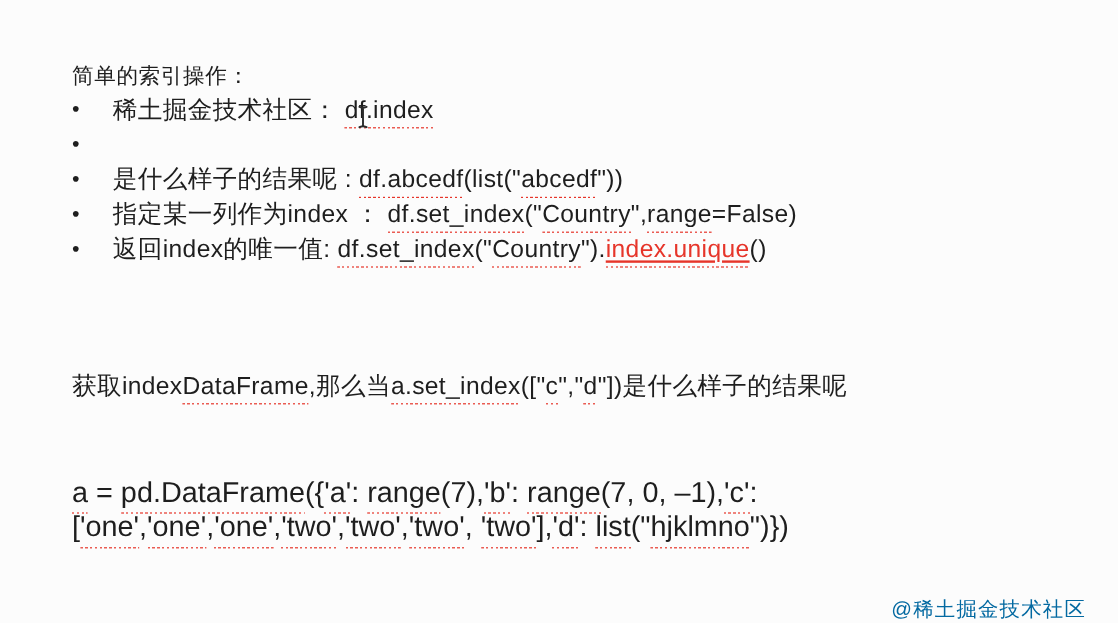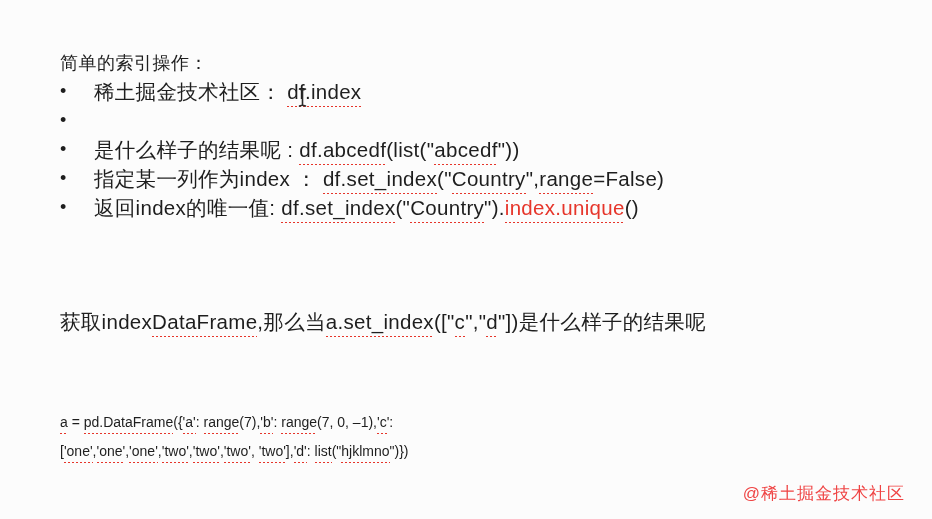--- a/index.html
+++ b/index.html
@@ -27,43 +27,44 @@
   .bullet-marker{width:34px;font-size:18px;line-height:29px;flex:0 0 34px;}
   .bullet-text{line-height:29px;letter-spacing:0.3px;}
 
   .question{
     position:absolute;left:60px;top:306px;width:830px;
     font-size:20.5px;line-height:31px;letter-spacing:0.3px;
   }
 
   .codeblock{
     position:absolute;left:60px;top:396px;width:680px;
-    font-size:14px;line-height:29px;margin-top:12px;
+    font-size:24px;line-height:29px;
   }
 
   .watermark{
-    position:absolute;right:27px;bottom:14px;
-    font-size:17px;color:#ef4444;letter-spacing:1px;
+    position:absolute;right:27px;bottom:0;
+    font-size:17px;color:#0369a1;letter-spacing:1px;
   }
 
   
   .seg-t{}
   .seg-p{}
   .seg-u{
     text-decoration-thickness:1.5px;
     text-underline-offset:3px;
     padding-bottom:4px;
     background:repeating-linear-gradient(90deg,var(--red) 0 2px,transparent 2px 4px) left bottom / 100% 1.5px no-repeat;
   }
   .seg-w{
     padding-bottom:4px;
     background:repeating-linear-gradient(90deg,var(--red) 0 2px,transparent 2px 4px) left bottom / 100% 1.5px no-repeat;
   }
   .seg-r{
     color:var(--red);
+    text-decoration:underline;
     text-decoration-thickness:1.5px;
     text-underline-offset:3px;
     padding-bottom:4px;
     background:repeating-linear-gradient(90deg,var(--red) 0 2px,transparent 2px 4px) left bottom / 100% 1.5px no-repeat;
   }
 
   .cursor{
     position:absolute;left:296px;top:87px;width:13px;height:21px;
     pointer-events:none;
   }

